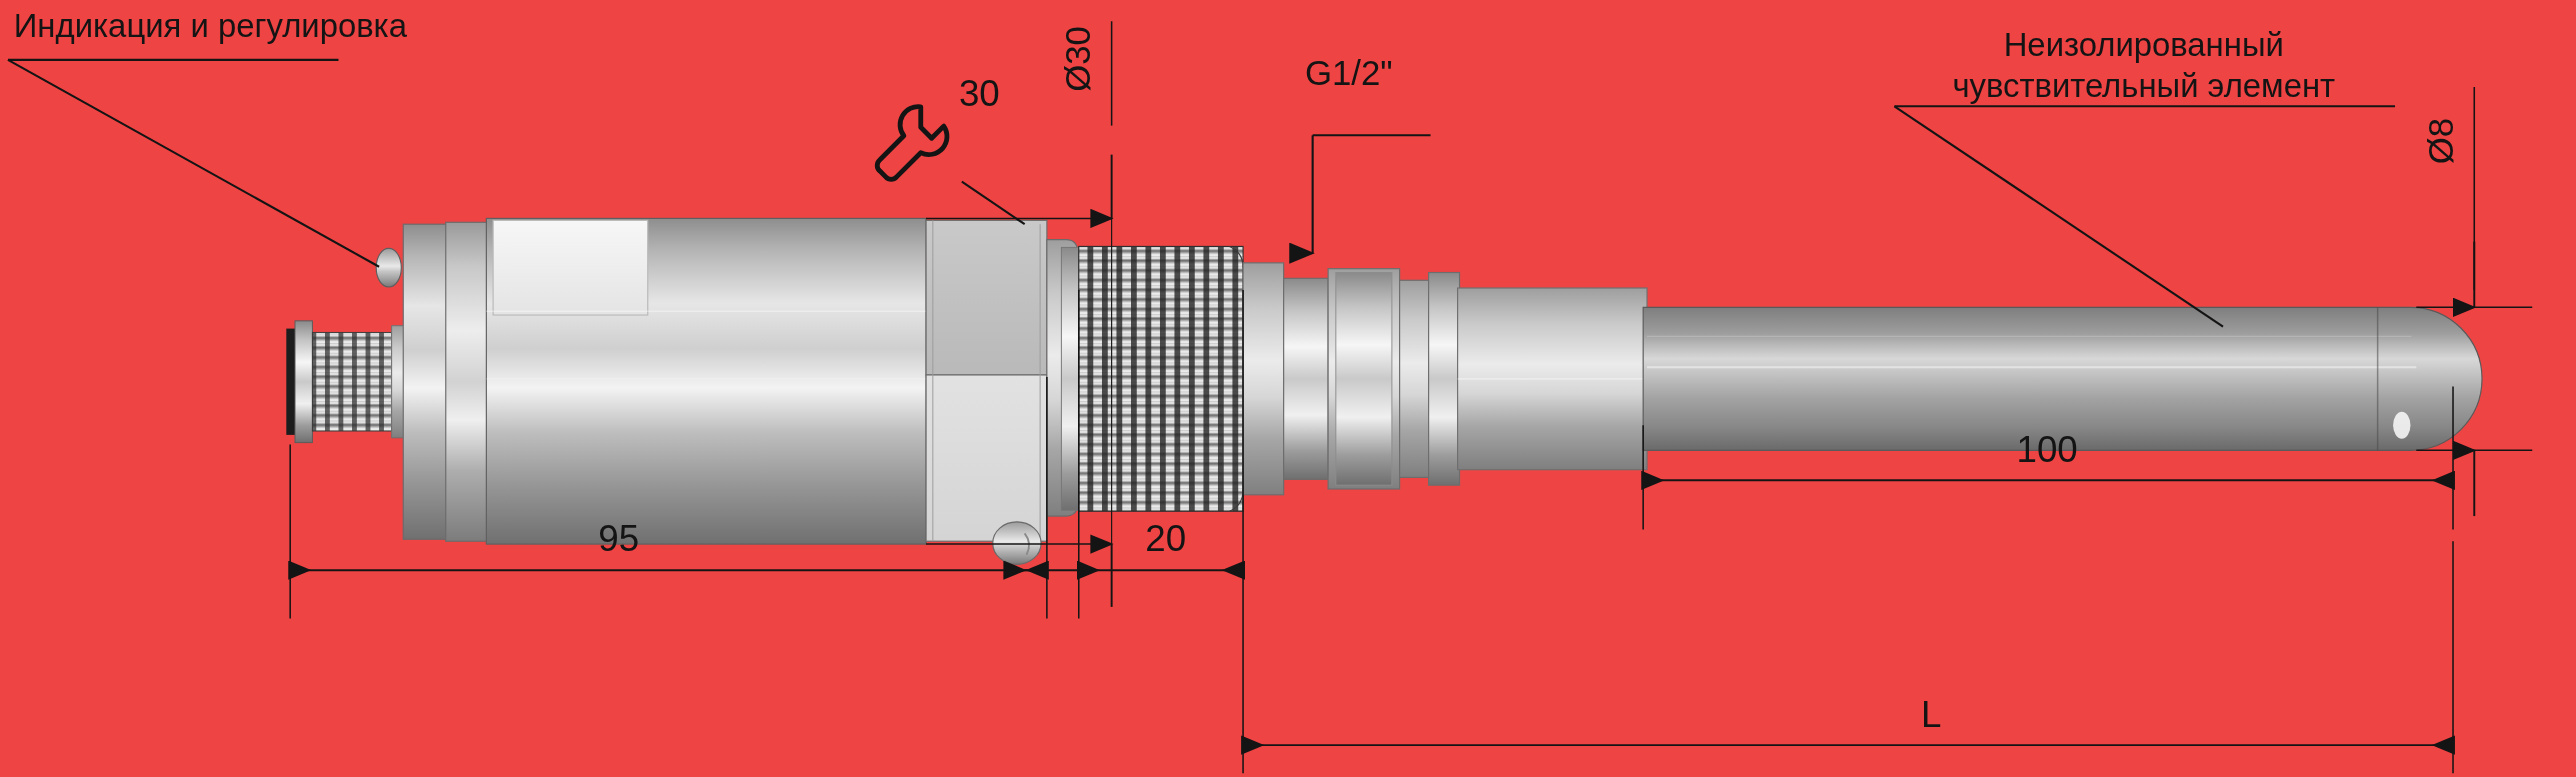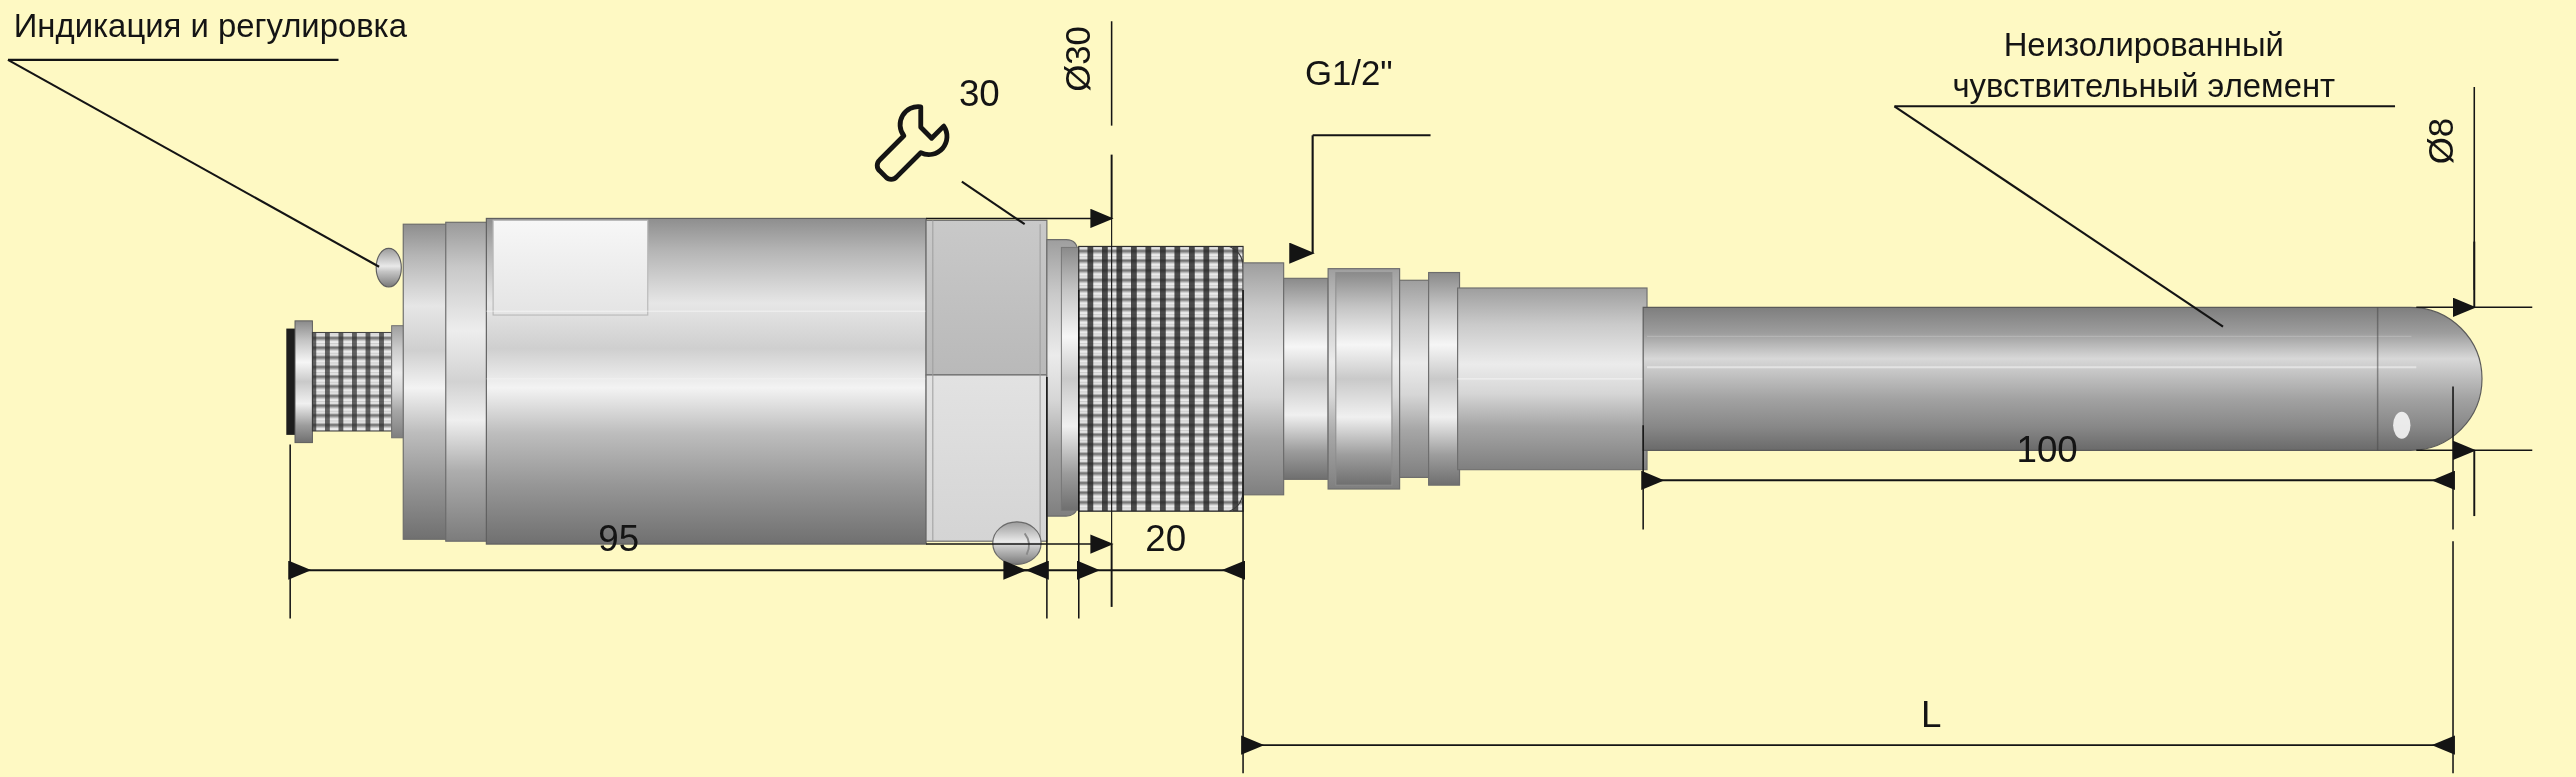--- a/index.html
+++ b/index.html
@@ -8,21 +8,21 @@
     background: #ffffff;
   }
   body {
     font-family: "Liberation Sans", sans-serif;
     color: #111111;
   }
   #drawing-root {
     position: relative;
     width: 2576px;
     height: 777px;
-    background: #fef9c3;
+    background: #ef4444;
     overflow: hidden;
   }
   #drawing-svg {
     position: absolute;
     left: 0;
     top: 0;
   }
   .dim-text, .note-text {
     font-family: "Liberation Sans", sans-serif;
     fill: #141414;

